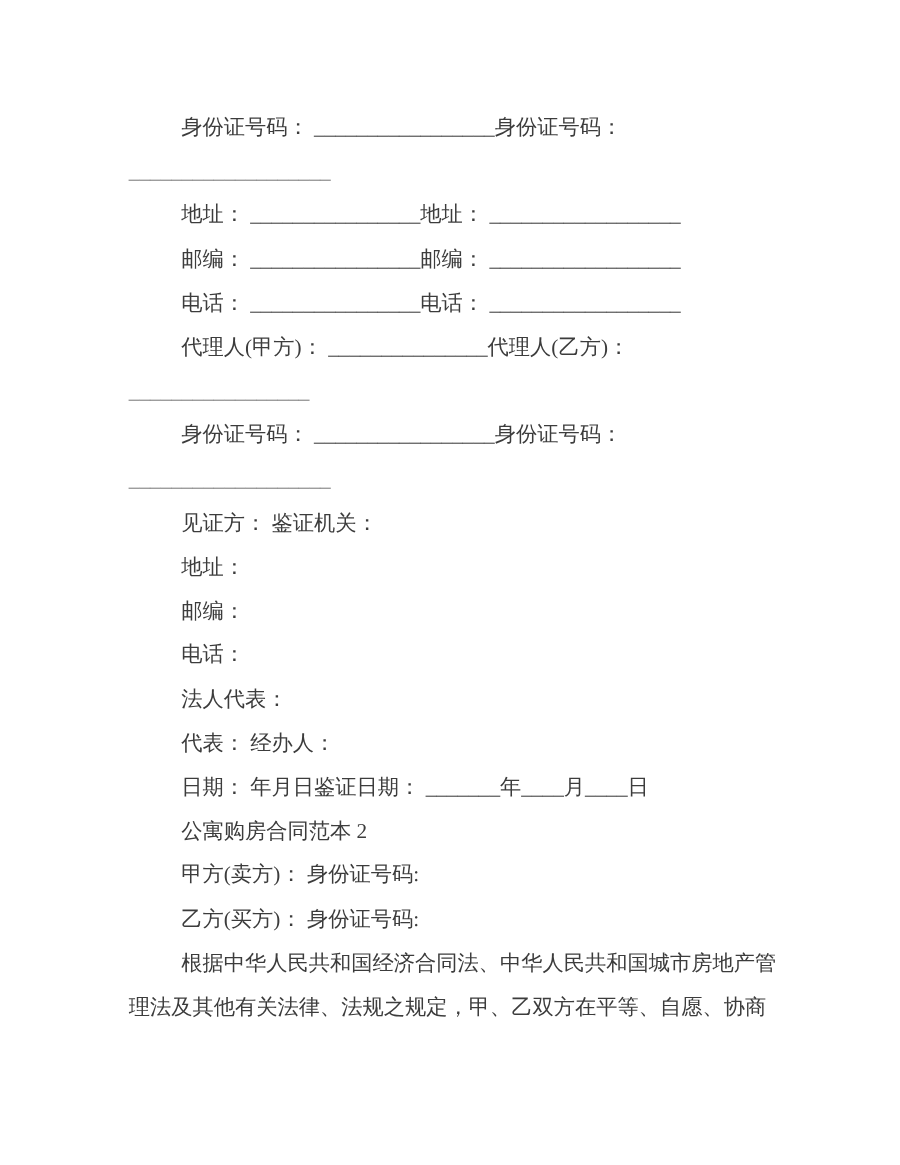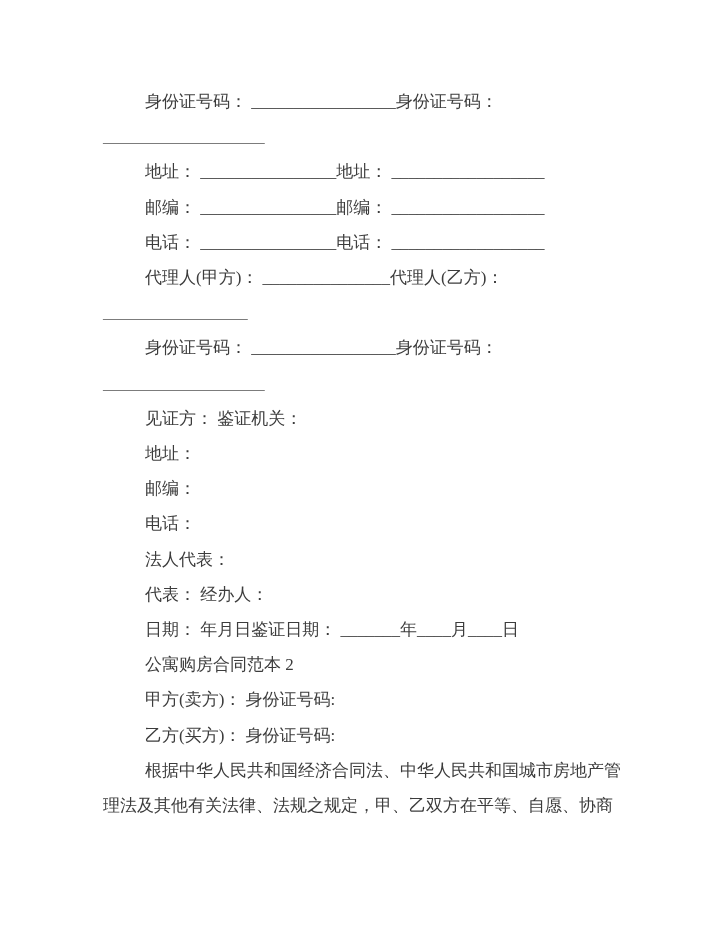--- a/index.html
+++ b/index.html
@@ -30,21 +30,20 @@
     white-space: nowrap;
   }
   .line.indent {
     text-indent: 42px;
   }
   .line.flush {
     text-indent: 0;
   }
   .line.blank-fill {
     color: #7d7d7d;
-    text-decoration: underline;
   }
 </style>
 </head>
 <body>
 
 <div class="page" style="background: rgb(255, 255, 255);">
   <div class="doc-body" id="doc-body" style="color: rgb(60, 60, 60);"><div class="line indent">身份证号码： _________________身份证号码：</div><div class="line flush blank-fill" style="color: rgb(125, 125, 125);">___________________</div><div class="line indent">地址： ________________地址： __________________</div><div class="line indent">邮编： ________________邮编： __________________</div><div class="line indent">电话： ________________电话： __________________</div><div class="line indent">代理人(甲方)： _______________代理人(乙方)：</div><div class="line flush blank-fill" style="color: rgb(125, 125, 125);">_________________</div><div class="line indent">身份证号码： _________________身份证号码：</div><div class="line flush blank-fill" style="color: rgb(125, 125, 125);">___________________</div><div class="line indent">见证方： 鉴证机关：</div><div class="line indent">地址：</div><div class="line indent">邮编：</div><div class="line indent">电话：</div><div class="line indent">法人代表：</div><div class="line indent">代表： 经办人：</div><div class="line indent">日期： 年月日鉴证日期： _______年____月____日</div><div class="line indent">公寓购房合同范本 2</div><div class="line indent">甲方(卖方)： 身份证号码:</div><div class="line indent">乙方(买方)： 身份证号码:</div><div class="line indent">根据中华人民共和国经济合同法、中华人民共和国城市房地产管</div><div class="line flush">理法及其他有关法律、法规之规定，甲、乙双方在平等、自愿、协商</div></div>
 </div>
 
 </body></html>

